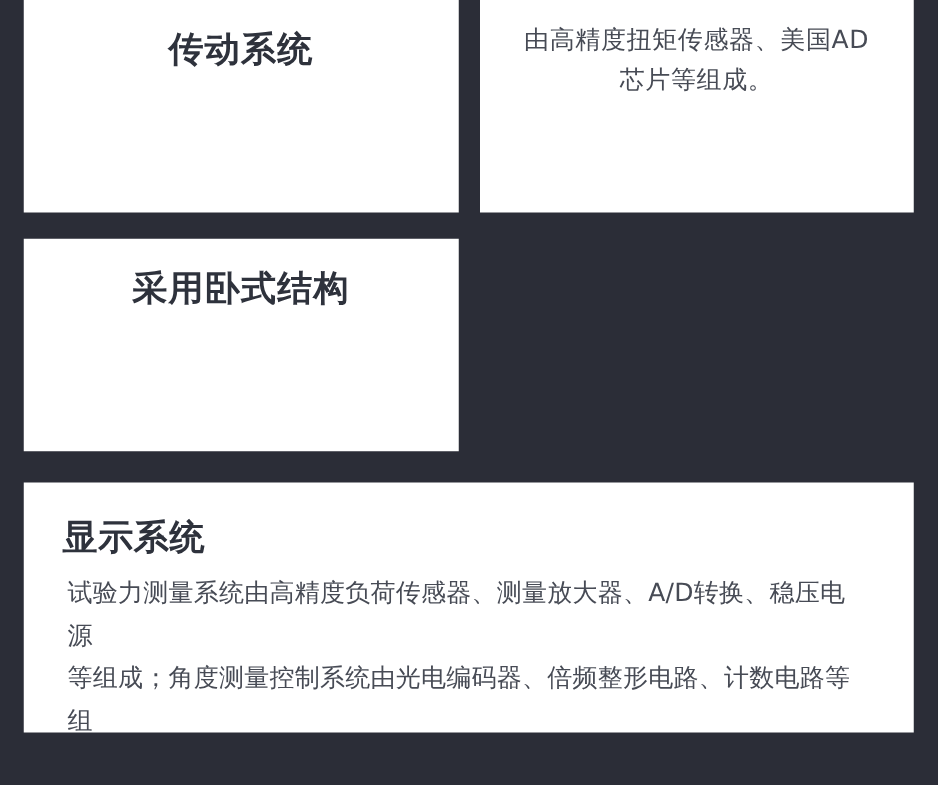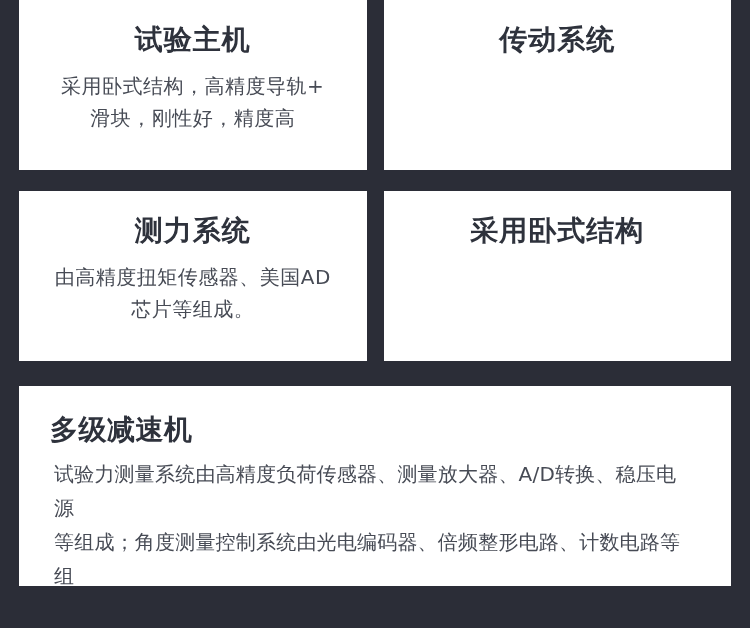--- a/index.html
+++ b/index.html
@@ -64,42 +64,36 @@
     letter-spacing: 0.2px;
   }
 </style>
 </head>
 <body>
 
 <div class="page">
 
   <div class="cards-grid">
 
-    <section class="card">
-      <h2 class="card-title">试验主机</h2>
-      <p class="card-desc">采用卧式结构，高精度导轨+
-滑块，刚性好，精度高</p>
-    </section>
 
     <section class="card">
       <h2 class="card-title">传动系统</h2>
     </section>
 
     <section class="card">
-      <h2 class="card-title">测力系统</h2>
       <p class="card-desc">由高精度扭矩传感器、美国AD
 芯片等组成。</p>
     </section>
 
     <section class="card">
       <h2 class="card-title">采用卧式结构</h2>
     </section>
 
   </div>
 
   <section class="card wide">
-    <h2 class="card-title">多级减速机</h2>
+    <h2 class="card-title">显示系统</h2>
     <p class="card-desc">试验力测量系统由高精度负荷传感器、测量放大器、A/D转换、稳压电源
 等组成；角度测量控制系统由光电编码器、倍频整形电路、计数电路等组
 成。通过各种信号处理，实现液晶显示、及数据处理等功能。</p>
   </section>
 
 </div>
 
 </body></html>

